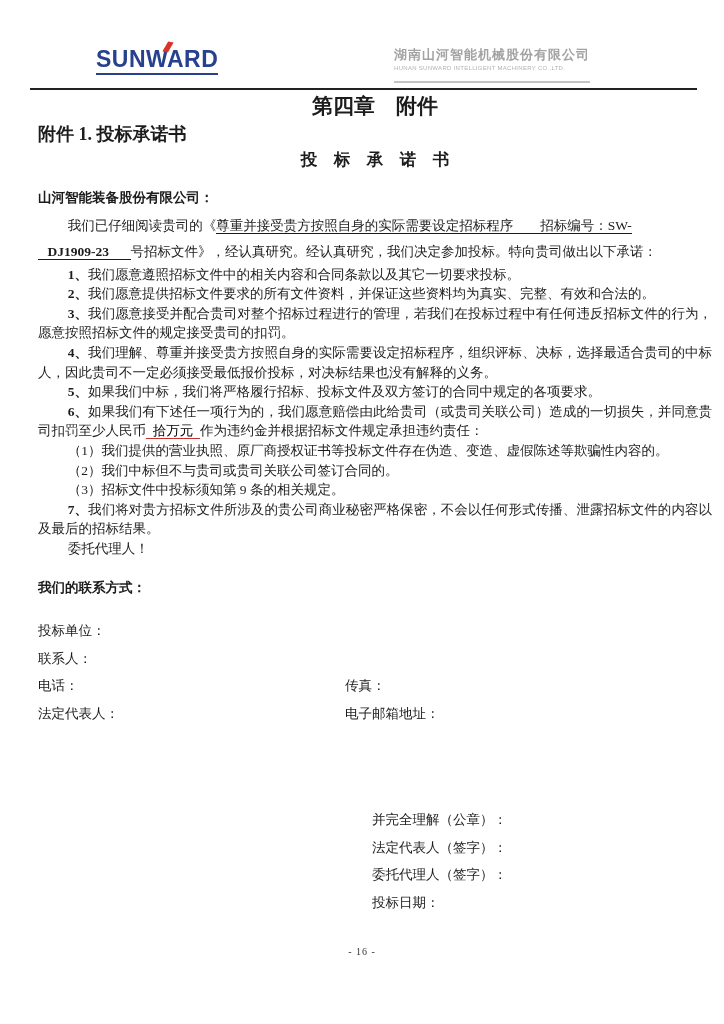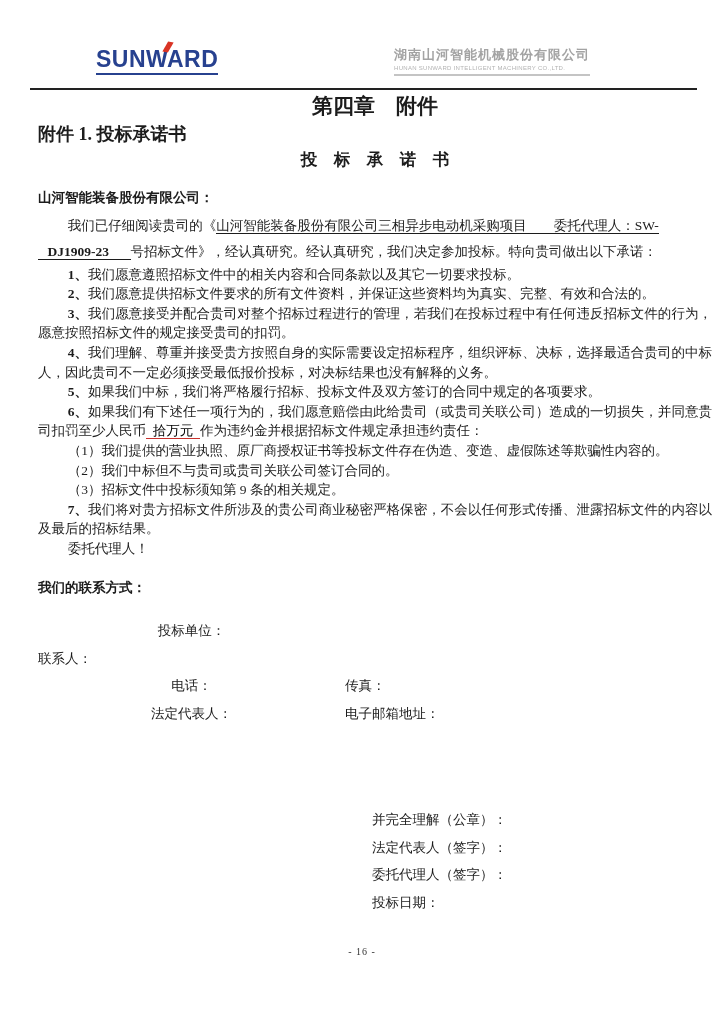--- a/index.html
+++ b/index.html
@@ -31,21 +31,21 @@
   }
   .logo-accent {
     position:absolute; top:-4px; left:56%;
     width:6px; height:10px;
     background:#d93425;
     transform:skewX(-22deg) rotate(10deg);
   }
   .company-block {
     margin-right:106px;
     border-bottom:2px solid #c4c4c4;
-    padding-bottom:3px;
+    padding-bottom:10px;
     text-align:left;
   }
   .company-cn {
     font-family:"Liberation Sans","DejaVu Sans",sans-serif;
     font-size:13px; font-weight:bold; color:#a3a3a3; letter-spacing:1px;
     white-space:nowrap;
   }
   .company-en {
     font-family:"Liberation Sans","DejaVu Sans",sans-serif;
     font-size:6px; color:#b3b3b3; letter-spacing:0.3px; margin-top:1px;
@@ -87,21 +87,21 @@
   .penalty {
     color:#000000;
     border-bottom:1px solid #c9302c;
     padding:0 0.5em;
   }
   .closing { margin-top:0 !important; }
 
   .contact-heading { font-weight:bold; margin-top:19px !important; }
   .contact { margin-top:20px; }
   .contact-row { display:flex; line-height:27.5px; }
-  .contact-col-l { width:307px;text-align:center; }
+  .contact-col-l { width:307px; }
 
   
   .signature {
     position:absolute; left:372px; top:806px;
     font-size:13.5px; line-height:27.5px;
   }
 
   
   .footer {
     position:absolute; top:946px; left:0; right:0;
@@ -128,21 +128,21 @@
 
   <div class="content">
 
     <p class="chapter-title">第四章　附件</p>
     <p class="attachment-heading">附件 1.  投标承诺书</p>
     <p class="letter-title">投　标　承　诺　书</p>
 
     <p class="salutation">山河智能装备股份有限公司：</p>
 
     <p class="intro indent">
-      <span>我们已仔细阅读贵司的《</span><span class="u">山河智能装备股份有限公司三相异步电动机采购项目　　委托代理人：SW-</span><br>
+      <span>我们已仔细阅读贵司的《</span><span class="u">尊重并接受贵方按照自身的实际需要设定招标程序　　招标编号：SW-</span><br>
       <span class="intro-code">DJ1909-23</span><span>号招标文件》，经认真研究。经认真研究，我们决定参加投标。特向贵司做出以下承诺：</span>
     </p>
 
     <p class="item indent">
       <span class="num">1、</span><span>我们愿意遵照招标文件中的相关内容和合同条款以及其它一切要求投标。</span>
     </p>
     <p class="item indent">
       <span class="num">2、</span><span>我们愿意提供招标文件要求的所有文件资料，并保证这些资料均为真实、完整、有效和合法的。</span>
     </p>
     <p class="item indent">

